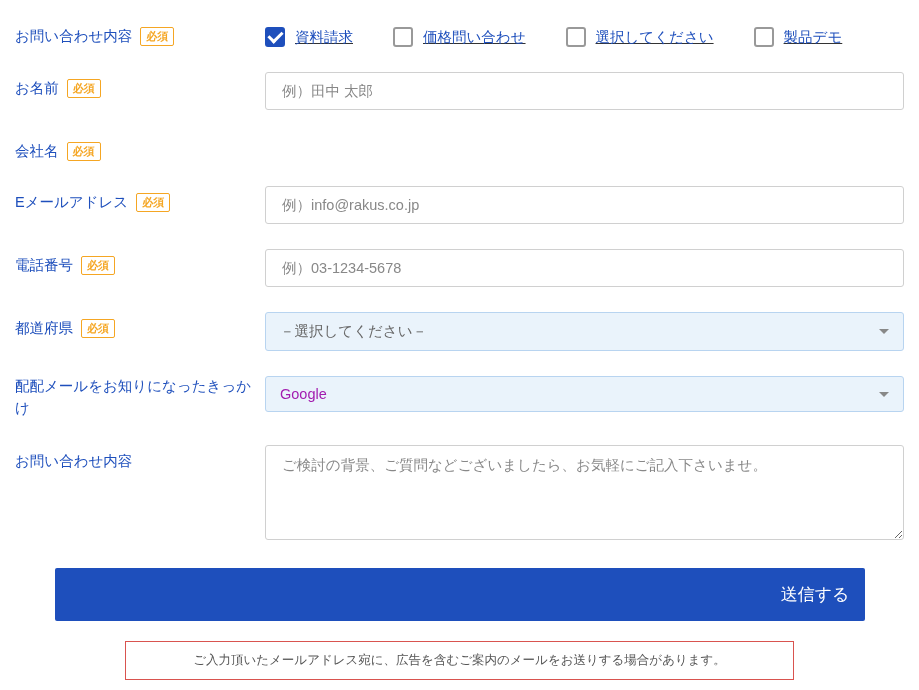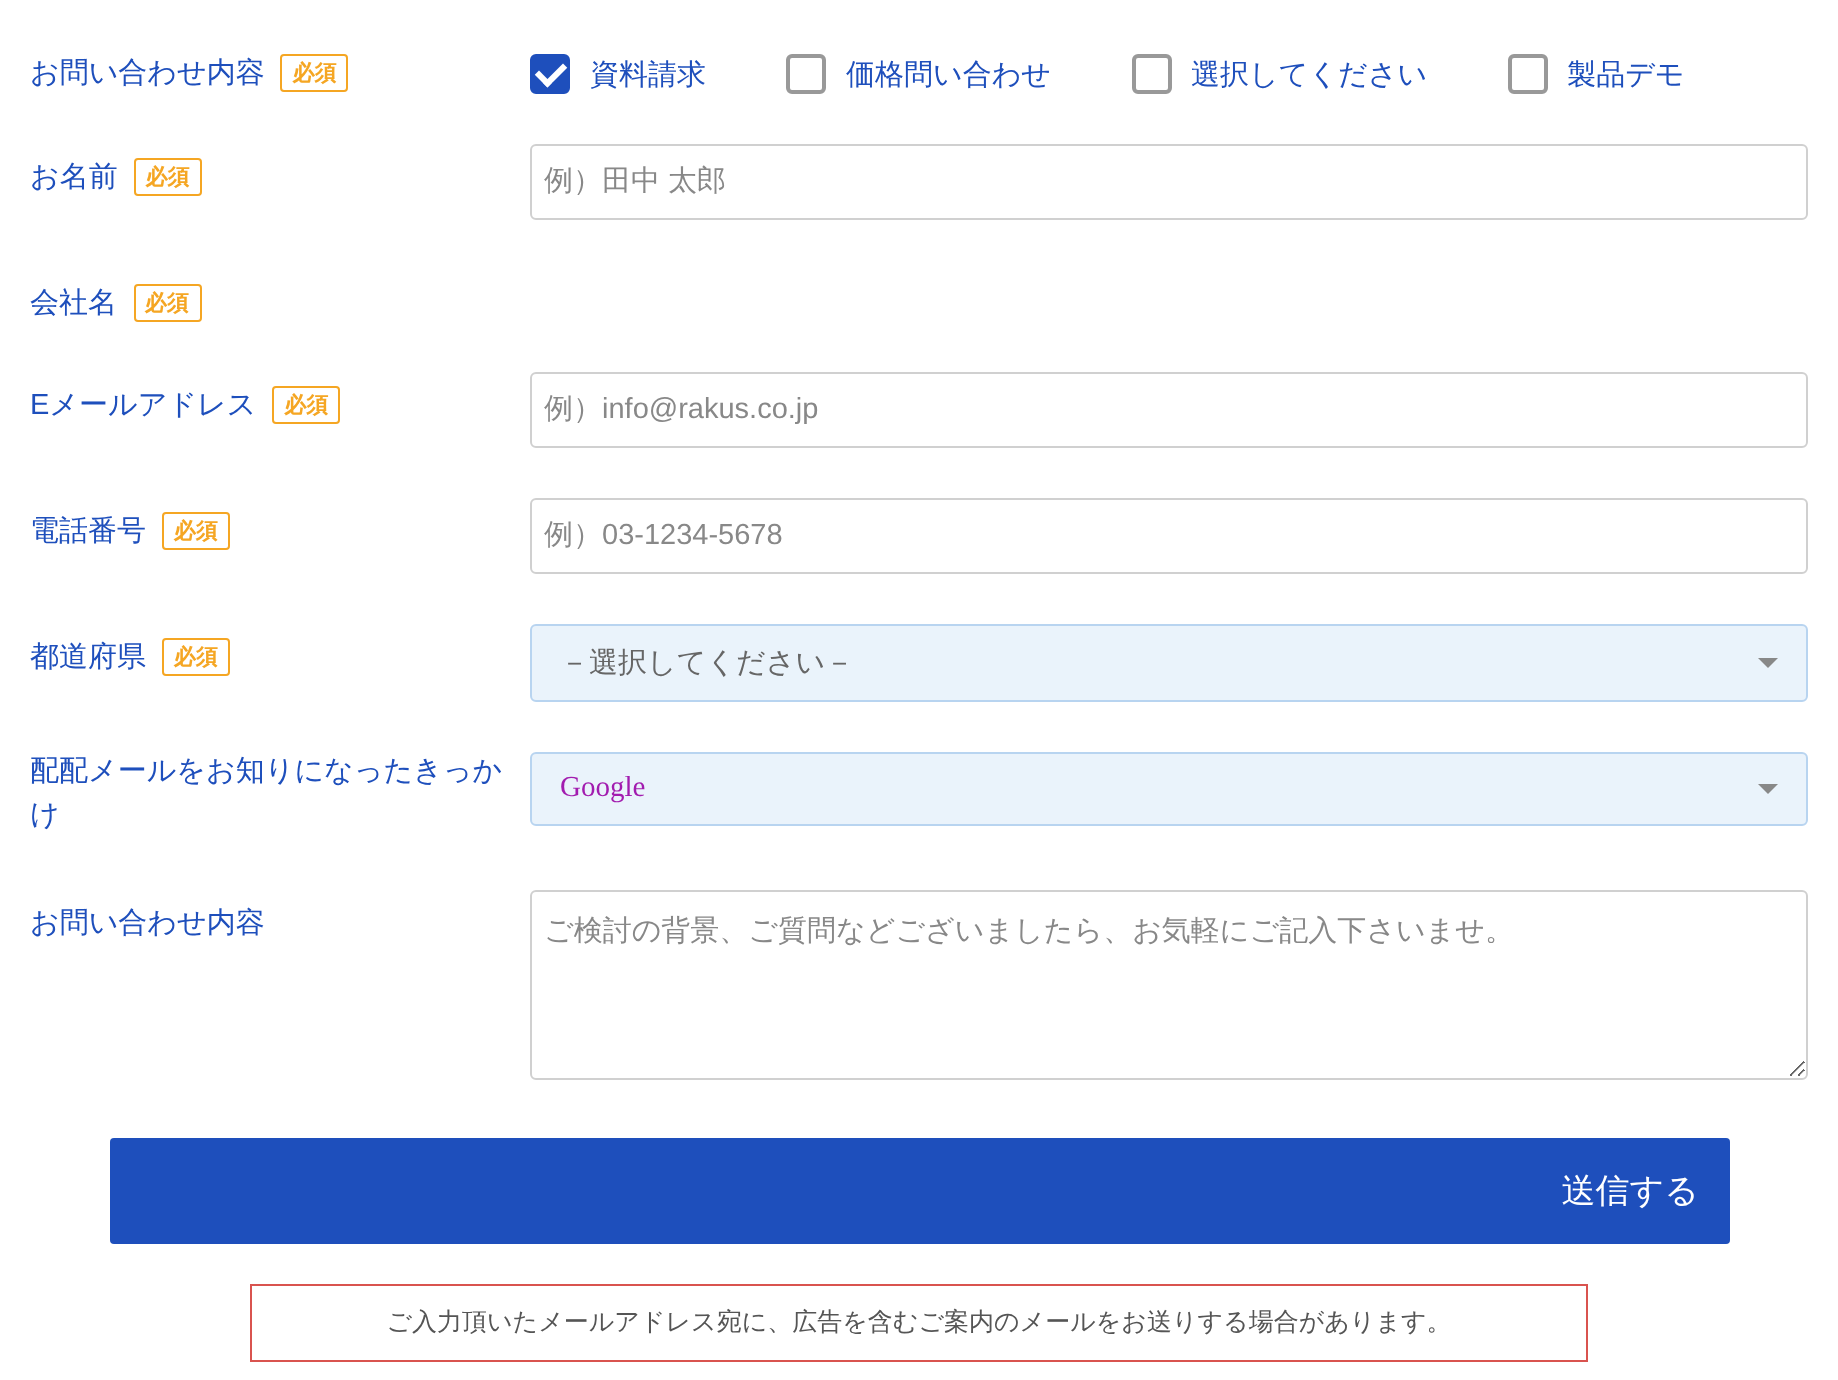--- a/index.html
+++ b/index.html
@@ -47,20 +47,21 @@
       flex-shrink: 0;
     }
     .input-col {
       flex: 1;
     }
     .checkbox-group {
       display: flex;
       gap: 40px;
       align-items: center;
       padding-top: 7px;
+      text-decoration: underline;
     }
     .checkbox-item {
       display: flex;
       align-items: center;
       gap: 10px;
       color: #1e4fbc;
       cursor: pointer;
     }
     .checkbox {
       width: 20px;
@@ -81,41 +82,40 @@
       width: 6px;
       height: 11px;
       border: solid white;
       border-width: 0 3px 3px 0;
       transform: rotate(45deg) translate(-1px, -1px);
     }
     .text-input, .textarea-input {
       width: 100%;
       border: 1px solid #d0d0d0;
       border-radius: 3px;
-      padding: 10px 6px;
+      padding: 10px 16px;
       font-size: 14.5px;
       font-family: inherit;
       color: #333;
     }
     .text-input::placeholder, .textarea-input::placeholder {
       color: #888;
     }
     .select-input {
       width: 100%;
       border: 1px solid #b8d4f0;
       border-radius: 3px;
       padding: 9px 14px;
       font-size: 14.5px;
       background: #eaf3fb;
       color: #666;
       display: flex;
       justify-content: space-between;
       align-items: center;
       cursor: pointer;
-      font-family: Liberation Serif, serif;
     }
     .select-input.has-value {
       color: #a21caf;
     }
     .caret-down {
       width: 0;
       height: 0;
       border-left: 5px solid transparent;
       border-right: 5px solid transparent;
       border-top: 5px solid #888;

